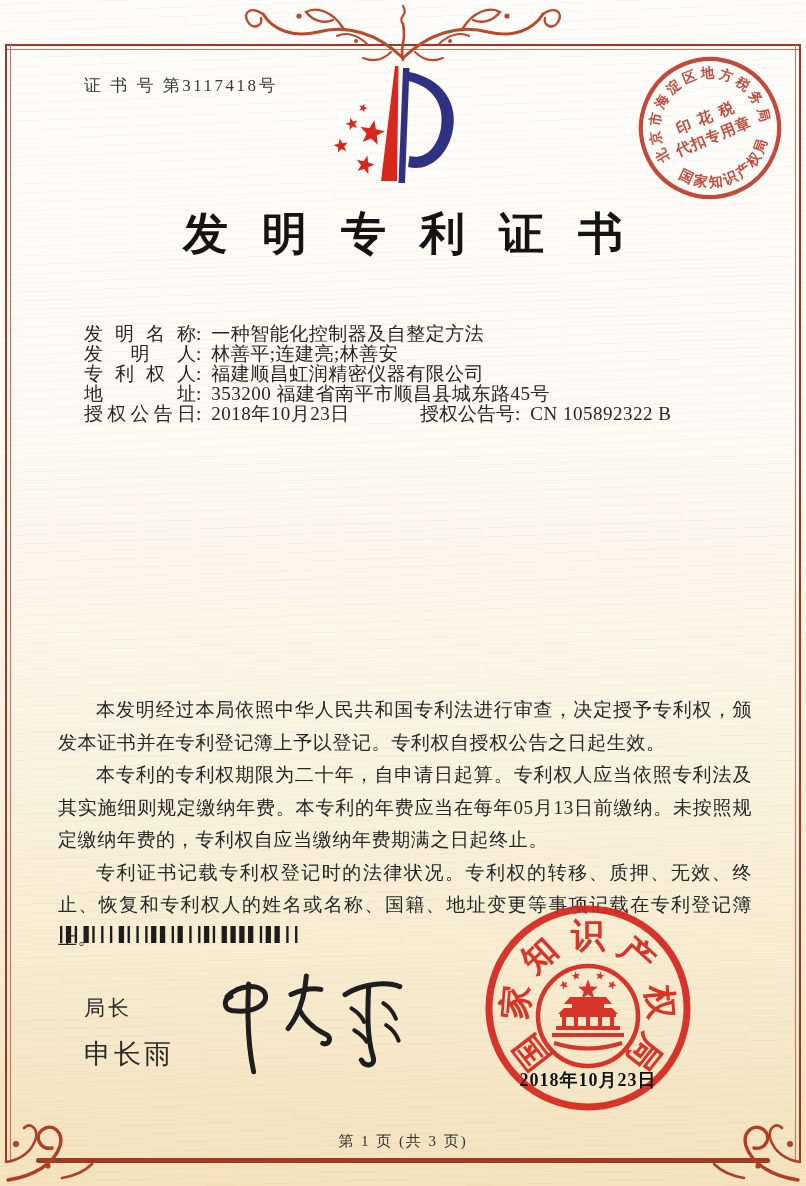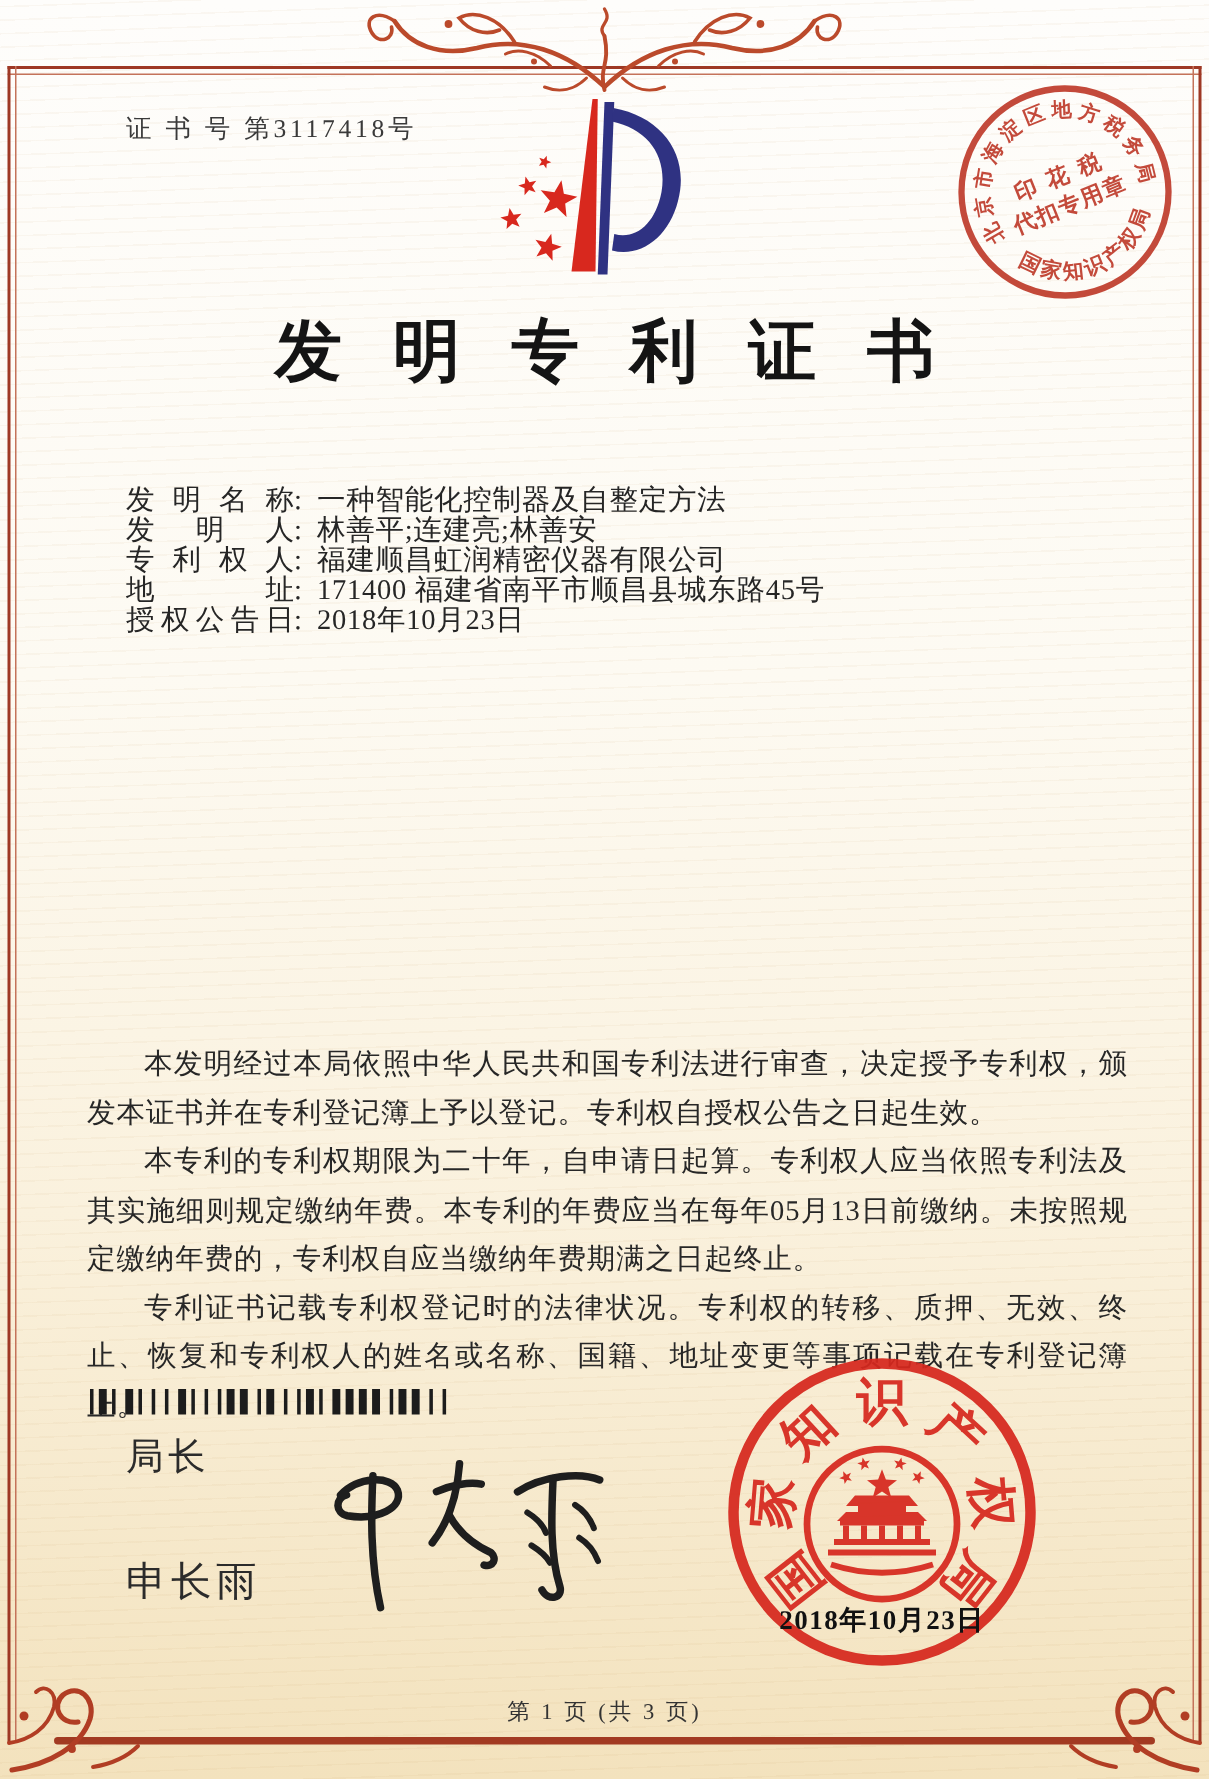--- a/index.html
+++ b/index.html
@@ -47,21 +47,21 @@
 
   
   .body-text{left:58px;top:694px;width:694px;font-size:19px;line-height:32.5px;
     color:#272727;text-align:justify;letter-spacing:.6px;}
   .body-text p{margin:0;text-indent:2em;}
 
   
   .barcode{left:60px;top:926px;}
 
   
-  .signer-title{left:84px;top:954px;font-size:25px;color:#2b2b2b;letter-spacing:3px;font-family:Liberation Serif, serif;}
+  .signer-title{left:84px;top:994px;font-size:21px;color:#2b2b2b;letter-spacing:3px;font-family:Liberation Serif, serif;}
   .signer-name{left:84px;top:1036px;font-size:27px;color:#2b2b2b;letter-spacing:3px;font-family:"Liberation Sans",sans-serif;}
   .sig-svg{left:188px;top:966px;}
 
   
   .seal-svg{left:482px;top:902px;}
   .seal-date{left:498px;top:1068px;width:180px;text-align:center;font-size:18px;
     color:#111;letter-spacing:1px;font-weight:700;}
 
   
   .footer{left:0;right:0;top:1132px;text-align:center;font-size:15px;color:#333;letter-spacing:2px;}
@@ -172,24 +172,27 @@
     <div class="frow">
       <span class="flabel">发明名称</span><span class="fcolon">:</span><span class="fvalue">一种智能化控制器及自整定方法</span>
     </div>
     <div class="frow">
       <span class="flabel">发明人</span><span class="fcolon">:</span><span class="fvalue">林善平;连建亮;林善安</span>
     </div>
     <div class="frow">
       <span class="flabel">专利权人</span><span class="fcolon">:</span><span class="fvalue">福建顺昌虹润精密仪器有限公司</span>
     </div>
     <div class="frow">
-      <span class="flabel">地址</span><span class="fcolon">:</span><span class="fvalue">171400 福建省南平市顺昌县城东路45号</span>
+      <span class="flabel">地址</span><span class="fcolon">:</span><span class="fvalue">353200 福建省南平市顺昌县城东路45号</span>
     </div>
     <div class="frow">
       <span class="flabel">授权公告日</span><span class="fcolon">:</span><span class="fvalue">2018年10月23日</span>
+      <span class="grant2">
+        <span class="flabel">授权公告号</span><span class="fcolon">:</span><span class="fvalue">CN 105892322 B</span>
+      </span>
     </div>
   </div>
 
   <div class="abs body-text">
     <p>本发明经过本局依照中华人民共和国专利法进行审查，决定授予专利权，颁发本证书并在专利登记簿上予以登记。专利权自授权公告之日起生效。</p>
     <p>本专利的专利权期限为二十年，自申请日起算。专利权人应当依照专利法及其实施细则规定缴纳年费。本专利的年费应当在每年05月13日前缴纳。未按照规定缴纳年费的，专利权自应当缴纳年费期满之日起终止。</p>
     <p>专利证书记载专利权登记时的法律状况。专利权的转移、质押、无效、终止、恢复和专利权人的姓名或名称、国籍、地址变更等事项记载在专利登记簿上。</p>
   </div>
 
   <svg class="abs barcode" id="barcode-svg" width="238" height="18" viewBox="0 0 238 18">

